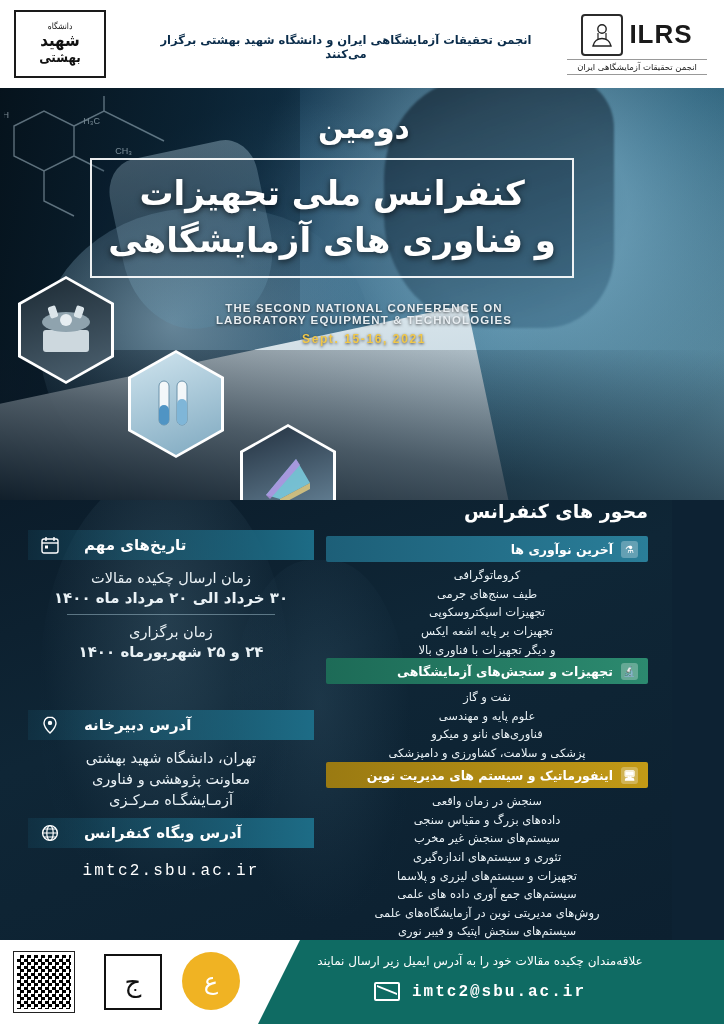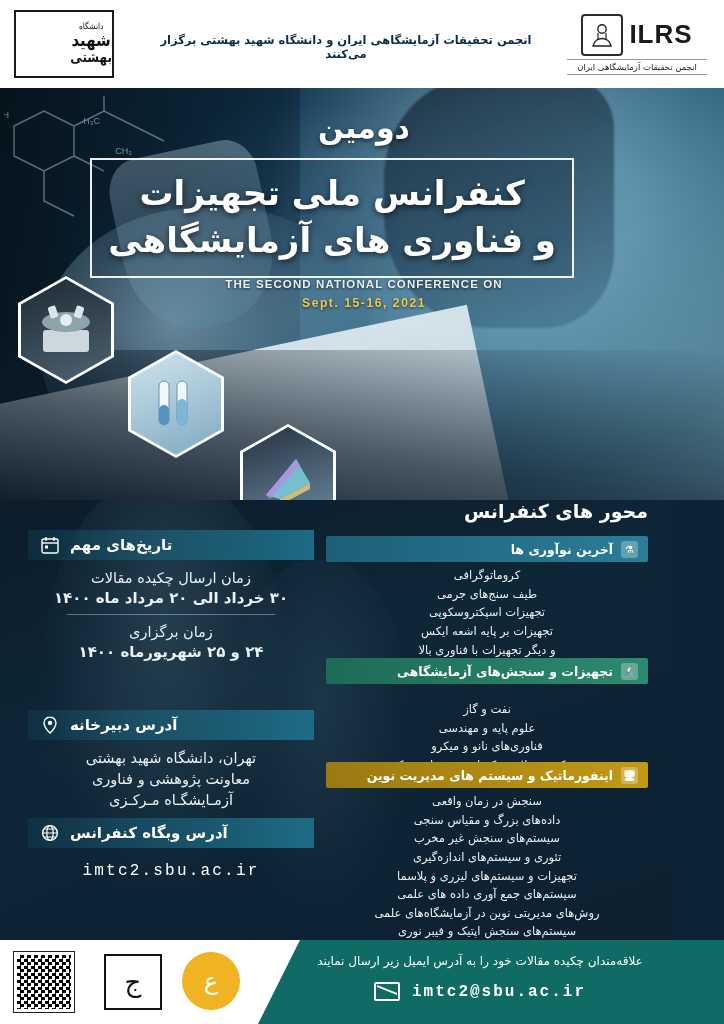--- a/index.html
+++ b/index.html
@@ -78,24 +78,25 @@
     width: 400px;
     text-align: center;
     font-size: 11.5px;
     color: #0a2c4a;
     font-weight: bold;
     direction: rtl;
   }
   .sbu-logo {
     position: absolute;
     top: 10px; left: 14px;
-    width: 100px; height: 68px;
+    width: 92px; height: 68px;
     border: 2px solid #1a1a1a;
     display: flex;
     align-items: center;
+    justify-content: center;
     background: #fff;
     overflow: hidden;
   }
   .sbu-inner {
     text-align: center;
     line-height: 1.1;
     font-size: 9px;
     color: #111;
     transform: scaleY(1.15);
   }
@@ -190,21 +191,21 @@
   }
   .t-line3 {
     color: #ffffff;
     font-size: 34px;
     font-weight: bold;
     line-height: 1.38;
     text-shadow: 0 2px 6px rgba(0,0,0,0.65);
     white-space: nowrap;
   }
   .t-en {
-    margin-top: 0;
+    margin-top: 24px;
     color: #e8eef2;
     font-family: "Liberation Sans", sans-serif;
     font-size: 11.5px;
     font-weight: bold;
     letter-spacing: 1.1px;
     direction: ltr;
     text-shadow: 0 1px 3px rgba(0,0,0,0.7);
   }
   .t-en2 {
     color: #e8eef2;
@@ -326,39 +327,39 @@
     font-size: 11.5px;
     line-height: 1.62;
   }
   .axis-list div { white-space: nowrap; }
 
   
   .axis1-head { right: 24px; top: 36px; width: 322px; background: linear-gradient(90deg, #1d5f78, #2a7e99); }
   .axis1-list { right: 24px; top: 66px; width: 322px; }
   
   .axis2-head { right: 24px; top: 158px; width: 322px; background: linear-gradient(90deg, #1d6b57, #2c8a6f); }
-  .axis2-list { right: 24px; top: 200px; width: 322px; text-align: center; }
+  .axis2-list { right: 24px; top: 188px; width: 322px; text-align: center; }
   
   .axis3-head { right: 24px; top: 262px; width: 322px; background: linear-gradient(90deg, #9a7a12, #c39a16); }
   .axis3-list { right: 24px; top: 292px; width: 322px; }
 
   
   .panel {
     position: absolute;
     left: 28px;
     width: 286px;
     direction: rtl;
   }
   .panel-head {
     height: 30px;
     background: linear-gradient(90deg, rgba(22,80,104,0.25), #1d6c86);
     display: flex;
     align-items: center;
     justify-content: flex-start;
-    gap: 10px;
+    gap: 24px;
     padding: 0 12px;
     color: #fff;
     font-size: 15px;
     font-weight: bold;
     flex-direction: row-reverse;
   }
   .panel-head .p-ico {
     width: 20px; height: 20px;
     display:flex; align-items:center; justify-content:center;
     color:#fff;
@@ -525,20 +526,21 @@
       <text x="128" y="58" fill="#dff0f8" font-size="9" font-family="Liberation Sans, sans-serif">CH₃</text>
     </svg>
 
     <div class="title-block">
       <div class="t-line1">دومین</div>
       <div class="t-box">
         <div class="t-line2">کنفرانس  ملی تجهیزات</div>
         <div class="t-line3">و فناوری های آزمایشگاهی</div>
       </div>
       <div class="t-en">THE SECOND  NATIONAL  CONFERENCE ON</div>
+      <div class="t-en2">LABORATORY EQUIPMENT  &amp; TECHNOLOGIES</div>
       <div class="t-date">Sept. 15-16, 2021</div>
     </div>
 
     <div class="hero-sweep"></div>
     <div class="hero-dark-wedge"></div>
 
     <div class="hex hex1">
       <div class="hex-inner">
         <svg width="62" height="60" viewBox="0 0 62 60">
           <rect x="8" y="30" width="46" height="22" rx="3" fill="#cdd8de"></rect>

